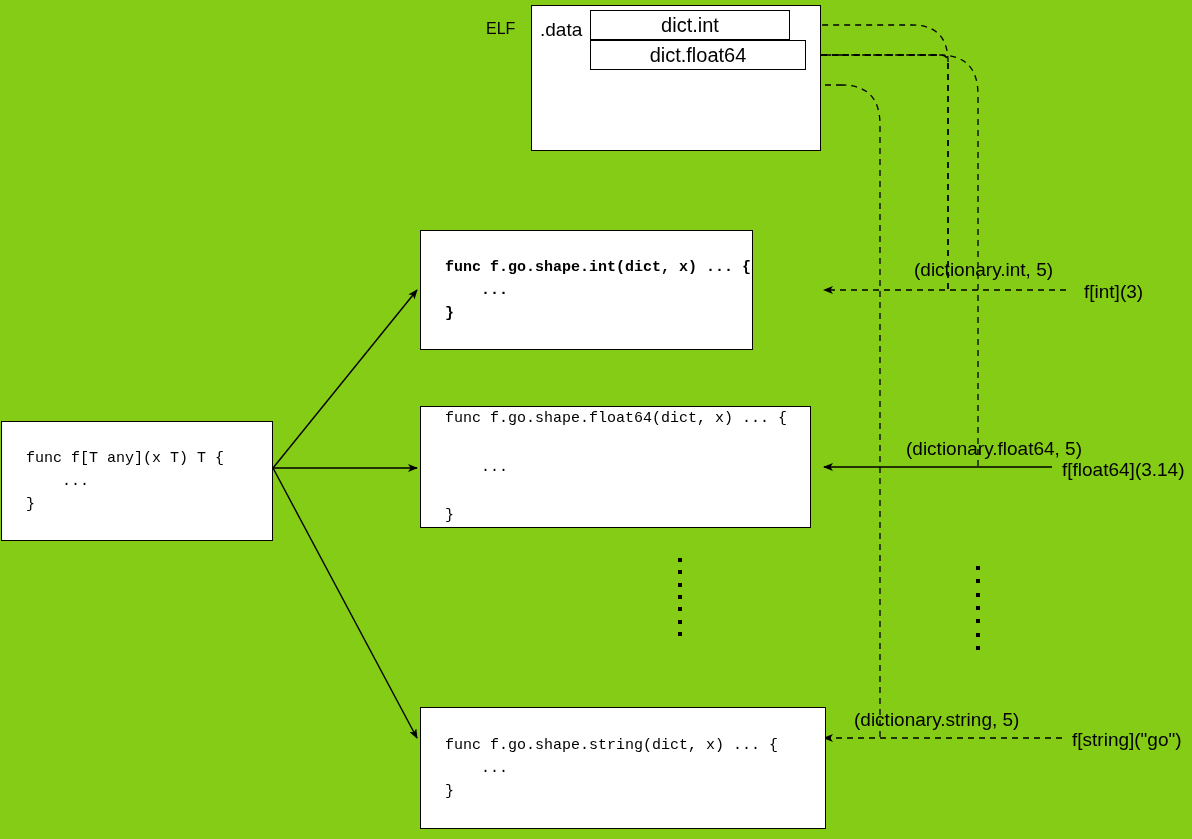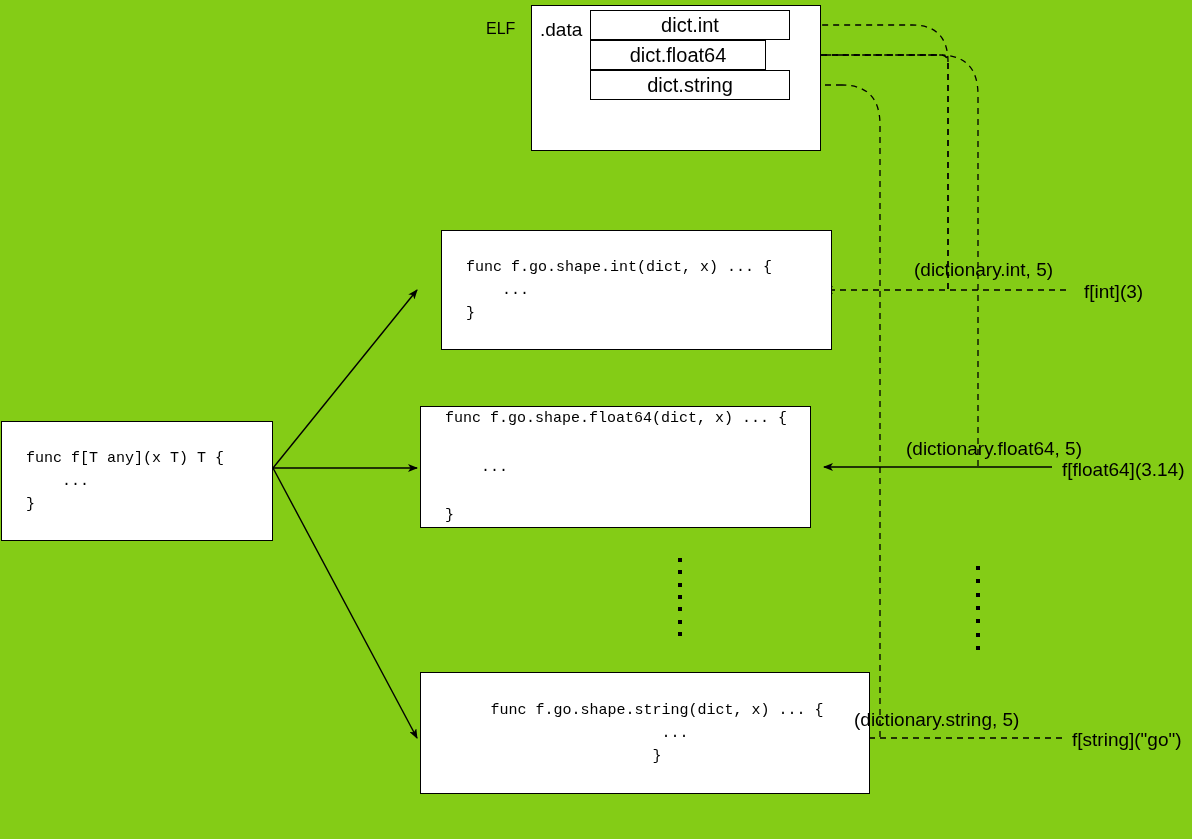--- a/index.html
+++ b/index.html
@@ -124,46 +124,43 @@
 
   <div class="lbl" style="left:486px; top:20px; font-size:16px;">ELF</div>
 
   <div class="box" style="left:531px; top:5px; width:290px; height:146px;"></div>
 
   <div class="lbl" style="left:540px; top:21px;">.data</div>
 
   <div class="dictrow" style="left:590px; top:10px; width:200px; height:30px;">
     <span>dict.int</span>
   </div>
-  <div class="dictrow" style="left:590px; top:40px; width:176px; height:30px;">
+  <div class="dictrow" style="left:590px; top:40px; width:216px; height:30px;">
     <span>dict.float64</span>
-  </div>
-  <div class="dictrow" style="left:590px; top:70px; width:200px; height:30px;">
-    <span>dict.string</span>
   </div>
 
   <div class="box codebox" style="left:1px; top:408px; width:272px; height:120px;margin-top:13px;">
     <div class="code">func f[T any](x T) T {</div>
     <div class="code">    ...</div>
     <div class="code">}</div>
   </div>
 
-  <div class="box codebox" style="left:441px; top:230px; width:391px; height:120px;">
+  <div class="box codebox" style="left:420px; top:230px; width:333px; height:120px;font-weight:bold;">
     <div class="code">func f.go.shape.int(dict, x) ... {</div>
     <div class="code">    ...</div>
     <div class="code">}</div>
   </div>
 
   <div class="box codebox" style="left:420px; top:406px; width:391px; height:122px;justify-content:space-between;">
     <div class="code">func f.go.shape.float64(dict, x) ... {</div>
     <div class="code">    ...</div>
     <div class="code">}</div>
   </div>
 
-  <div class="box codebox" style="left:420px; top:672px; width:450px; height:122px;text-align:center;">
+  <div class="box codebox" style="left:420px; top:707px; width:406px; height:122px;">
     <div class="code">func f.go.shape.string(dict, x) ... {</div>
     <div class="code">    ...</div>
     <div class="code">}</div>
   </div>
 
   <div class="vdots" style="left:676px; top:558px; width:8px; height:78px;">
     <i></i>
       <i></i>
       <i></i>
       <i></i>

